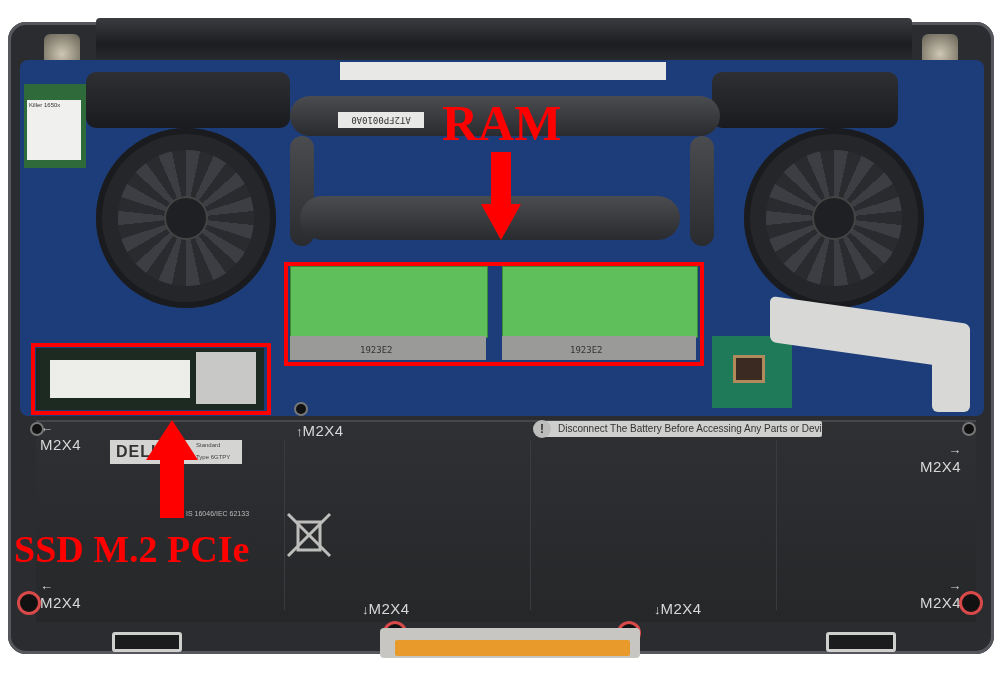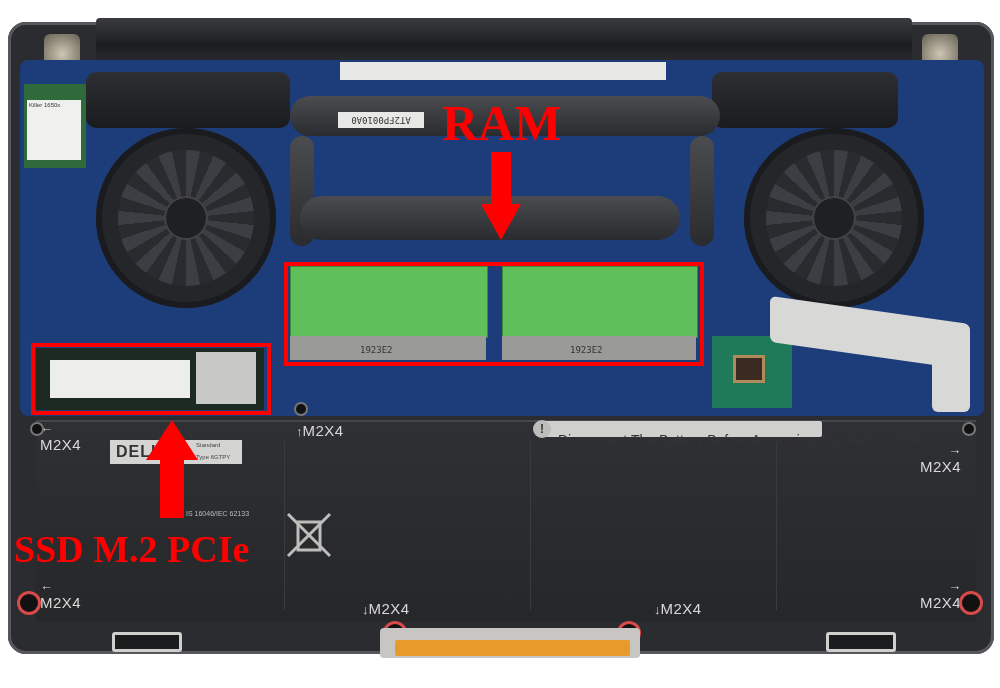--- a/index.html
+++ b/index.html
@@ -23,21 +23,21 @@
   .wifi{background:#2e6a3a;}
   .wifi-label{background:#f0f0ee;}
   .chip{background:#1f7a5a;}
   .chip-die{background:#3a2a22;box-shadow:0 0 0 3px #b08a5a;}
   .bracket{background:#d8d8d6;border-radius:6px;}
   .battery{left:36px;top:420px;width:940px;height:200px;background:linear-gradient(#2f3033,#262729);border-top:2px solid #454649;}
   .bat-seg{border-left:1px solid #3a3b3e;}
   .dell-label{background:#d4d4d2;}
   .warn-bar{left:540px;top:421px;width:282px;height:16px;background:#cfcfcd;border-radius:2px;}
   .warn-icon{left:533px;top:420px;width:18px;height:18px;border-radius:50%;background:#bdbdbb;color:#333;font-size:12px;font-weight:bold;text-align:center;line-height:18px;}
-  .warn-text{left:558px;top:432px;font-size:14px;color:#333;white-space:nowrap;}
+  .warn-text{left:558px;top:423px;font-size:10px;color:#333;white-space:nowrap;}
   .screw-label{font-size:15px;color:#d8d8d8;white-space:nowrap;letter-spacing:0.5px;}
   .screw-arrow{font-size:13px;color:#d8d8d8;}
   .screw-red{width:18px;height:18px;border-radius:50%;background:#111;box-shadow:0 0 0 3px #d84a4a;}
   .screw{width:10px;height:10px;border-radius:50%;background:#111;box-shadow:0 0 0 2px #777;}
   .bottom-bar{left:380px;top:628px;width:260px;height:30px;background:#c8c6c2;border-radius:4px;}
   .flex-cable{left:395px;top:640px;width:235px;height:16px;background:#e89a2a;border-radius:2px;}
   .vent{width:64px;height:14px;border:3px solid #cfcfcd;border-radius:3px;background:#1b1c1e;}
   .red-box{border:4px solid #ff0000;box-sizing:border-box;}
   .red-text{color:#ff0000;font-weight:bold;white-space:nowrap;font-family:Liberation Serif, serif;}
   .arrow-shaft{background:#ff0000;}

